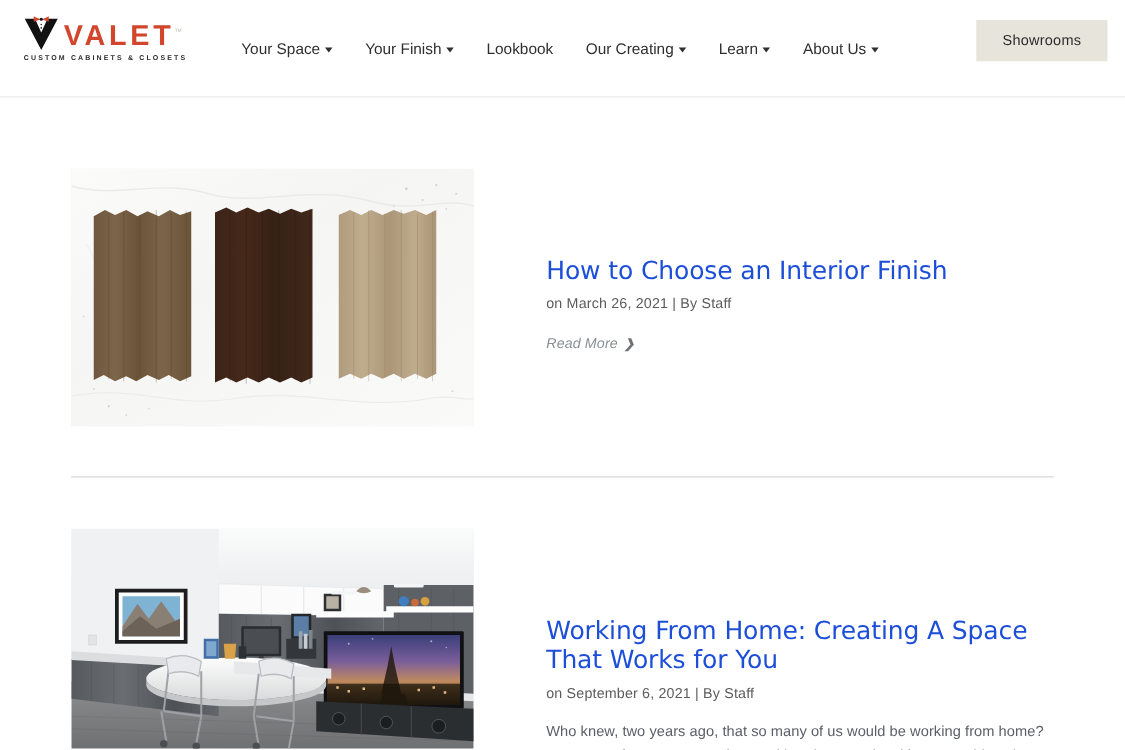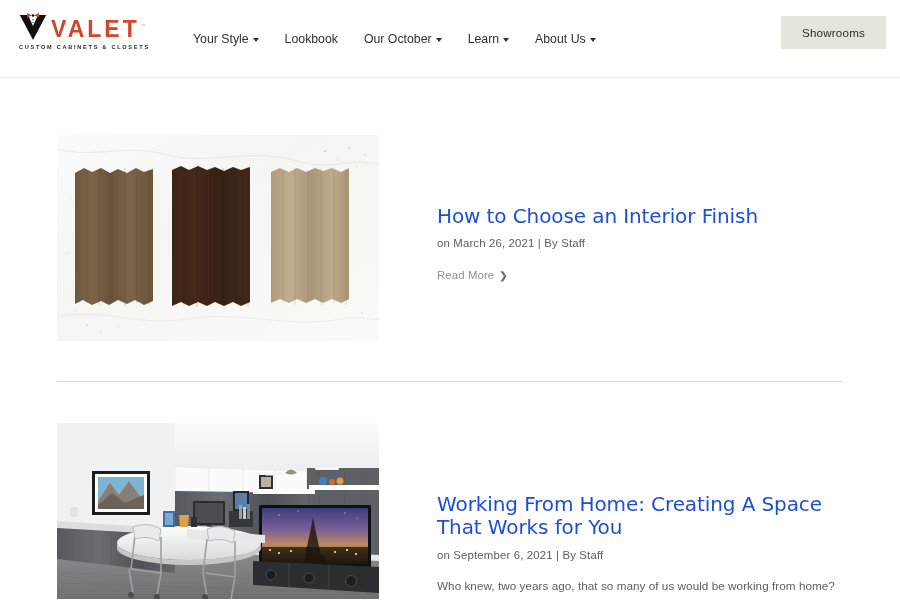--- a/index.html
+++ b/index.html
@@ -200,20 +200,21 @@
   }
   .read-more {
     display: inline-flex;
     align-items: center;
     gap: 5px;
     font-size: 11.4px;
     color: #8a8f96;
     text-decoration: none;
     letter-spacing: 0.1px;
     cursor: pointer;
+    font-style: italic;
   }
   .read-more .chev {
     font-size: 10px;
     font-weight: bold;
     color: #6d7279;
     position: relative;
     top: 0px;
   }
 
   .post-divider {
@@ -248,28 +249,32 @@
           <circle cx="15" cy="11.3" r="0.62" fill="#111111"></circle>
         </svg>
       </span>
       <span class="logo-word"><span>VALET</span><span class="logo-tm">™</span></span>
     </div>
     <div class="logo-tag">CUSTOM CABINETS &amp; CLOSETS</div>
   </a>
 
   <nav class="main-nav">
     <a class="nav-item" href="#">
-      <span>Your Style</span>
+      <span>Your Space</span>
+      <i class="caret"></i>
+    </a>
+    <a class="nav-item" href="#">
+      <span>Your Finish</span>
       <i class="caret"></i>
     </a>
     <a class="nav-item" href="#">
       <span>Lookbook</span>
     </a>
     <a class="nav-item" href="#">
-      <span>Our October</span>
+      <span>Our Creating</span>
       <i class="caret"></i>
     </a>
     <a class="nav-item" href="#">
       <span>Learn</span>
       <i class="caret"></i>
     </a>
     <a class="nav-item" href="#">
       <span>About Us</span>
       <i class="caret"></i>
     </a>

